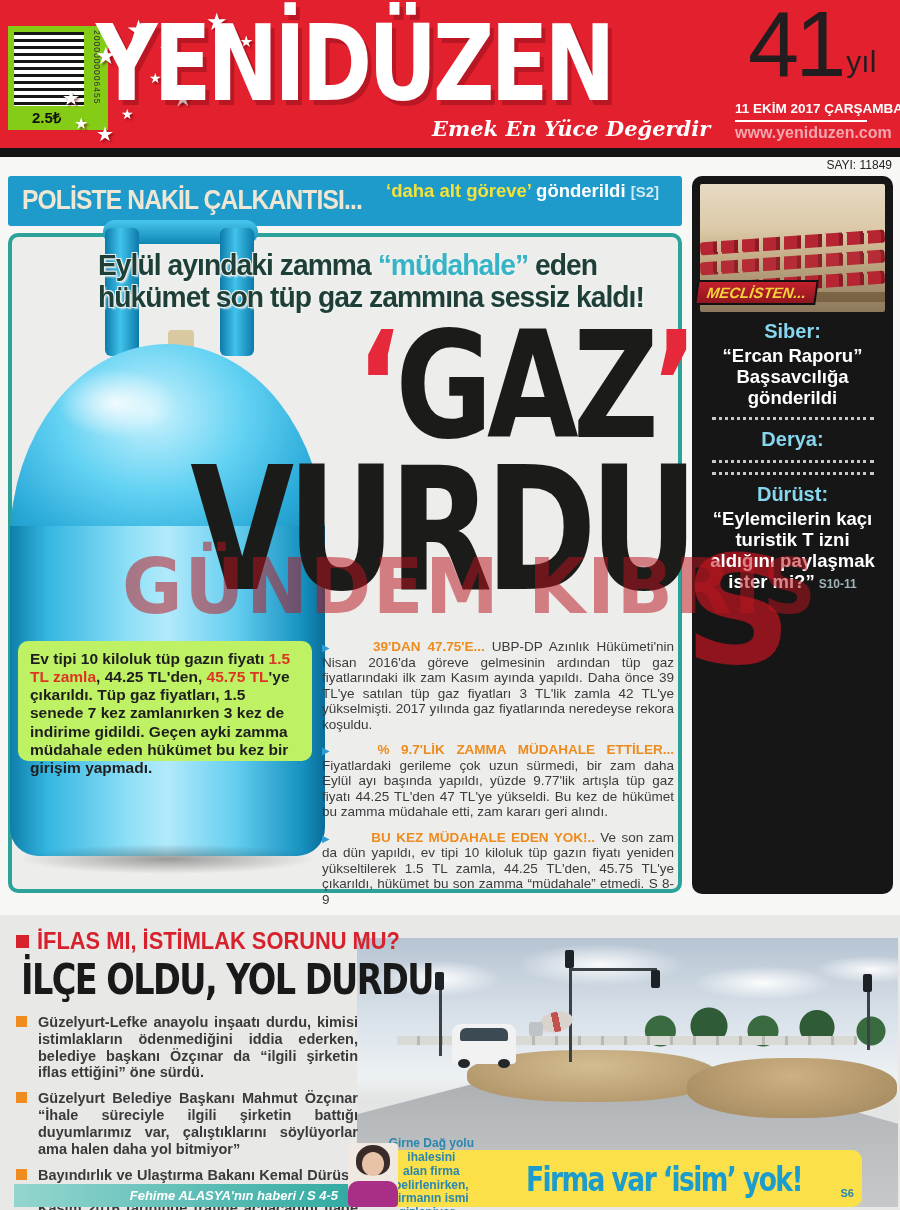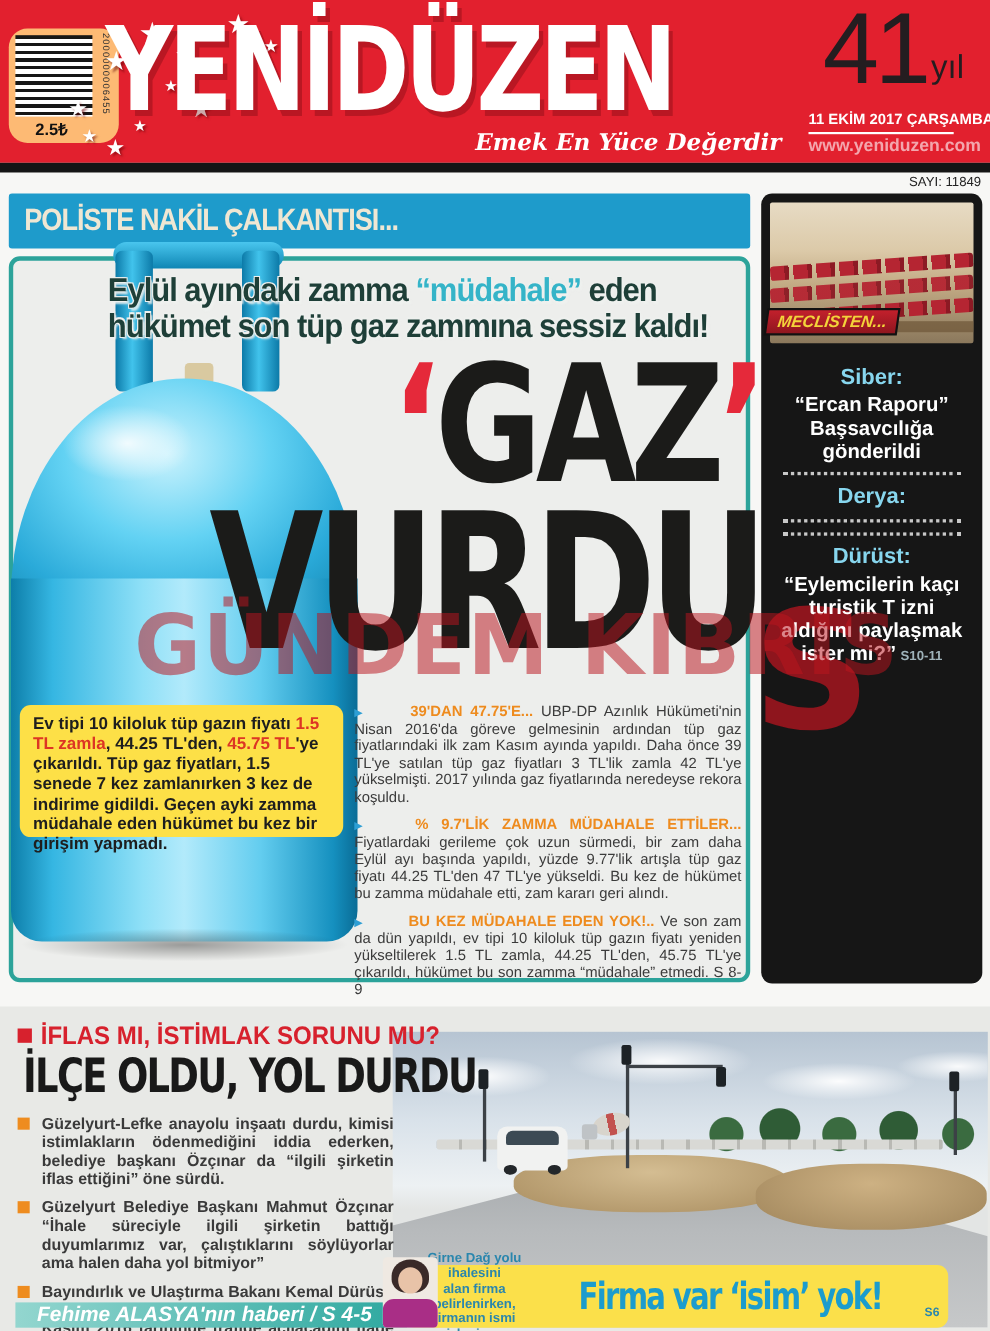--- a/index.html
+++ b/index.html
@@ -5,21 +5,21 @@
   html,body{margin:0;padding:0;}
   .page{position:relative;width:900px;height:1210px;background:#f7f7f5;overflow:hidden;
         font-family:"Liberation Sans",sans-serif;}
 
   
   .masthead{position:absolute;left:0;top:0;width:900px;height:148px;background:#e2202e;}
   .mast-black{position:absolute;left:0;top:148px;width:900px;height:9px;background:#151515;}
   .issue-band{position:absolute;left:0;top:157px;width:900px;height:17px;background:#f7f7f5;}
   .issue-no{position:absolute;right:8px;top:158px;font-size:12px;font-weight:normal;color:#222;}
 
-  .barcode-box{position:absolute;left:8px;top:26px;width:100px;height:104px;background:#fdba74;border-radius:17px;}
+  .barcode-box{position:absolute;left:8px;top:26px;width:100px;height:104px;background:#84cc16;}
   .barcode-lines{position:absolute;left:6px;top:6px;width:70px;height:74px;
       background:repeating-linear-gradient(180deg,#161616 0 3px,#fff 3px 7px);}
   .barcode-num{position:absolute;right:6px;top:4px;writing-mode:vertical-rl;font-size:8.5px;color:#333;letter-spacing:1px;}
   .price{position:absolute;left:24px;bottom:3px;font-size:15px;font-weight:bold;color:#111;}
 
   .logo{position:absolute;left:96px;top:2px;font-family:"DejaVu Sans",sans-serif;font-size:106px;
         font-weight:bold;color:#fff;letter-spacing:-5px;transform:scaleX(0.8);transform-origin:left top;
         text-shadow:5px 5px 0 rgba(110,8,14,.35);white-space:nowrap;}
   .stars span{position:absolute;color:#fff;text-shadow:2px 2px 2px rgba(100,0,6,.55);}
   .st1{left:62px;top:86px;font-size:20px;} .st2{left:74px;top:114px;font-size:16px;}
@@ -73,21 +73,21 @@
   .subhead .em{color:#35b4c8;}
 
   .hl1{position:absolute;left:318px;top:316px;width:380px;z-index:3;text-align:center;
         font-family:"DejaVu Sans",sans-serif;font-weight:bold;font-size:148px;line-height:.95;
         color:#1b1b19;letter-spacing:-7px;transform:scaleX(0.8);transform-origin:center top;white-space:nowrap;}
   .hl1 .q,.hl2-hidden{color:#e5293a;}
   .hl2{position:absolute;left:128px;top:448px;width:566px;z-index:3;text-align:center;
         font-family:"DejaVu Sans",sans-serif;font-weight:bold;font-size:172px;line-height:.95;
         color:#1b1b19;letter-spacing:-9px;transform:scaleX(0.78);transform-origin:center top;white-space:nowrap;}
 
-  .info-box{position:absolute;left:18px;top:641px;width:270px;height:102px;z-index:4;background:#fde047;
+  .info-box{position:absolute;left:18px;top:641px;width:270px;height:102px;z-index:4;background:#bef264;
         border-radius:10px;padding:9px 12px;font-size:15.5px;font-weight:bold;color:#1e1e1e;line-height:1.17;}
   .info-box .red{color:#dd3524;}
 
   .bullets{position:absolute;left:322px;top:639px;width:352px;z-index:3;font-size:13.5px;line-height:1.15;color:#3b3b3b;}
   .bullet{margin-bottom:10px;text-align:justify;}
   .tri{color:#2d9ed4;font-size:10px;margin-right:4px;}
   .lead{color:#ee8b1e;font-weight:bold;margin-left:36px;}
 
   .watermark{position:absolute;left:122px;top:542px;z-index:10;font-family:"DejaVu Sans",sans-serif;
         font-size:76px;font-weight:bold;color:rgba(186,22,31,.52);letter-spacing:2px;white-space:nowrap;
@@ -99,21 +99,21 @@
         font-size:150px;font-weight:bold;color:#8e151d;line-height:1;}
   .parl{position:absolute;left:8px;top:8px;width:185px;height:128px;border-radius:2px;overflow:hidden;
         background:linear-gradient(180deg,#e7dbc4 0%,#dccaa9 34%,#c3ab85 58%,#8b785c 100%);}
   .parl-row{position:absolute;left:0;right:0;height:13px;border-radius:3px;transform:rotate(-4deg);
         background:repeating-linear-gradient(90deg,#b52532 0 13px,#8c1a24 13px 17px,rgba(0,0,0,0) 17px 21px);}
   .pr1{top:52px;} .pr2{top:72px;opacity:.95;} .pr3{top:93px;}
   .parl-desk{position:absolute;left:0;right:0;top:108px;height:10px;background:#6d5638;opacity:.7;}
   .ribbon{position:absolute;left:4px;top:104px;z-index:2;background:#111;padding:2px;transform:skewX(-8deg);}
   .ribbon-in{background:linear-gradient(180deg,#c3202c,#8f161f);color:#f3d23a;font-size:15px;font-weight:bold;
         font-style:italic;padding:2px 9px;white-space:nowrap;}
-  .sb-items{position:absolute;left:10px;top:156px;width:181px;z-index:1;text-align:center;color:#fff;}
+  .sb-items{position:absolute;left:10px;top:144px;width:181px;z-index:1;text-align:center;color:#fff;}
   .sb-name{color:#87d6ee;font-size:20px;font-weight:bold;}
   .sb-quote{font-size:18.5px;font-weight:bold;line-height:1.14;margin-top:2px;}
   .sb-ref{color:#9fb3ba;font-size:12px;font-weight:bold;margin-left:4px;}
   .sb-div{border-top:3px dotted #c8c8c8;width:162px;margin:9px auto 8px auto;}
 
   
   .bottom-band{position:absolute;left:0;top:915px;width:900px;height:295px;background:#e8e9e6;}
   .photo{position:absolute;left:357px;top:938px;width:541px;height:269px;overflow:hidden;z-index:1;
         background:linear-gradient(180deg,#b6c4d2 0%,#d9e2ea 30%,#edf1f3 52%,#e3e5e4 60%);}
   .clouds{position:absolute;left:0;top:0;width:100%;height:90px;
@@ -158,21 +158,21 @@
         transform-origin:left top;white-space:nowrap;}
 
   .bbullets{position:absolute;left:16px;top:1014px;width:342px;z-index:2;font-size:14.5px;font-weight:bold;
         line-height:1.16;color:#3a3a3a;}
   .bb{position:relative;padding-left:22px;margin-bottom:9px;text-align:justify;}
   .bb-sq{position:absolute;left:0;top:2px;width:11px;height:11px;background:#ee8c1f;}
 
   .byline-bar{position:absolute;left:14px;top:1184px;width:356px;height:23px;z-index:2;
         background:linear-gradient(90deg,#93d6cf,#2da89f);display:flex;align-items:center;justify-content:flex-end;
         padding-right:32px;box-sizing:border-box;}
-  .byline{color:#fff;font-size:19px;font-weight:bold;font-style:italic;white-space:nowrap;}
+  .byline{color:#fff;font-size:13px;font-weight:bold;font-style:italic;white-space:nowrap;}
 
   .reporter{position:absolute;left:348px;top:1143px;width:50px;height:64px;z-index:3;border-radius:4px;
         overflow:hidden;background:#efe9e2;}
   .rep-hair{position:absolute;left:8px;top:2px;width:34px;height:30px;border-radius:50% 50% 40% 40%;background:#3a2a28;}
   .rep-face{position:absolute;left:14px;top:9px;width:22px;height:24px;border-radius:50%;background:#e8c3a8;}
   .rep-body{position:absolute;left:0;bottom:0;width:50px;height:26px;border-radius:10px 10px 0 0;background:#a92e86;}
 
   .banner{position:absolute;left:368px;top:1150px;width:494px;height:57px;z-index:2;background:#fbe04a;
         border-radius:10px;display:flex;align-items:center;}
   .banner-teaser{width:118px;margin-left:8px;text-align:center;font-size:12px;font-weight:bold;
@@ -214,20 +214,21 @@
     <div class="date-line">11 EKİM 2017 ÇARŞAMBA</div>
     <div class="website">www.yeniduzen.com</div>
   </div>
   <div class="mast-black"></div>
   <div class="issue-band"></div>
   <div class="issue-no">SAYI: 11849</div>
 
   <div class="strip">
     <div class="strip-title">POLİSTE NAKİL ÇALKANTISI...</div>
     <div class="strip-sub">
+      <div><span class="strip-hl">‘daha alt göreve’</span><span> gönderildi </span><span class="strip-ref">[S2]</span></div>
     </div>
   </div>
 
   <div class="main-box"></div>
 
   <div class="cyl">
     <div class="cyl-bar"></div>
     <div class="cyl-post-l"></div>
     <div class="cyl-post-r"></div>
     <div class="cyl-valve"></div>

